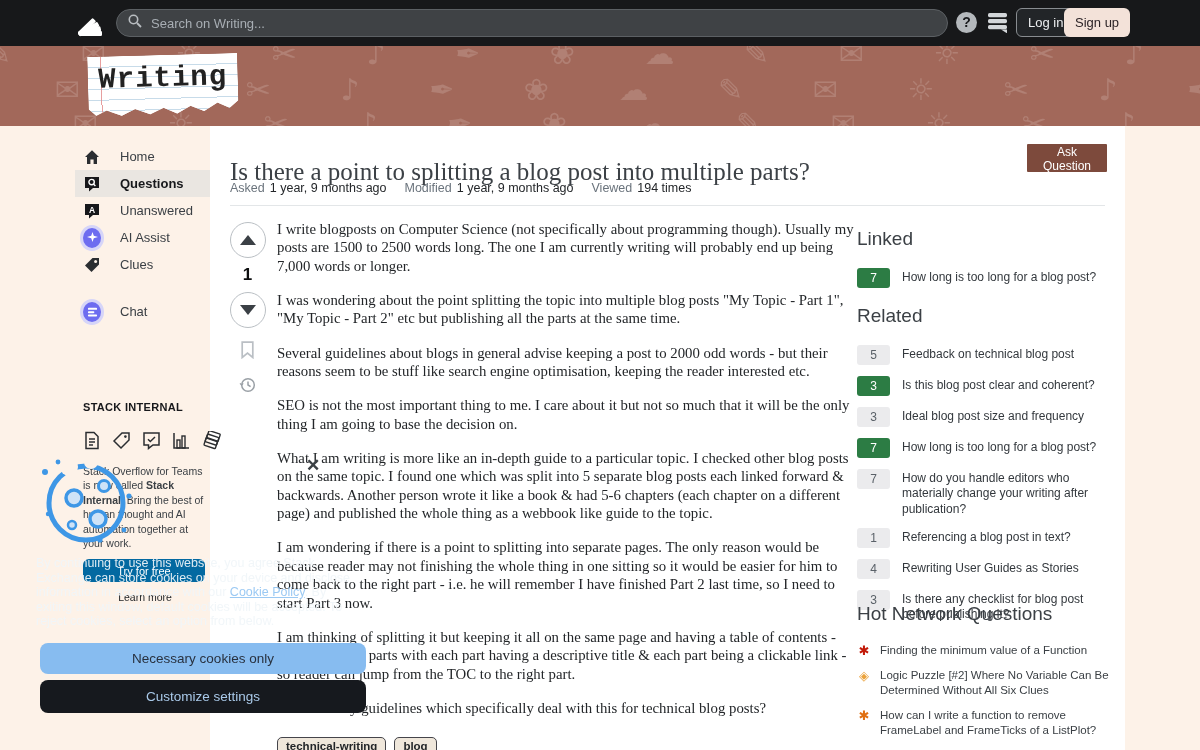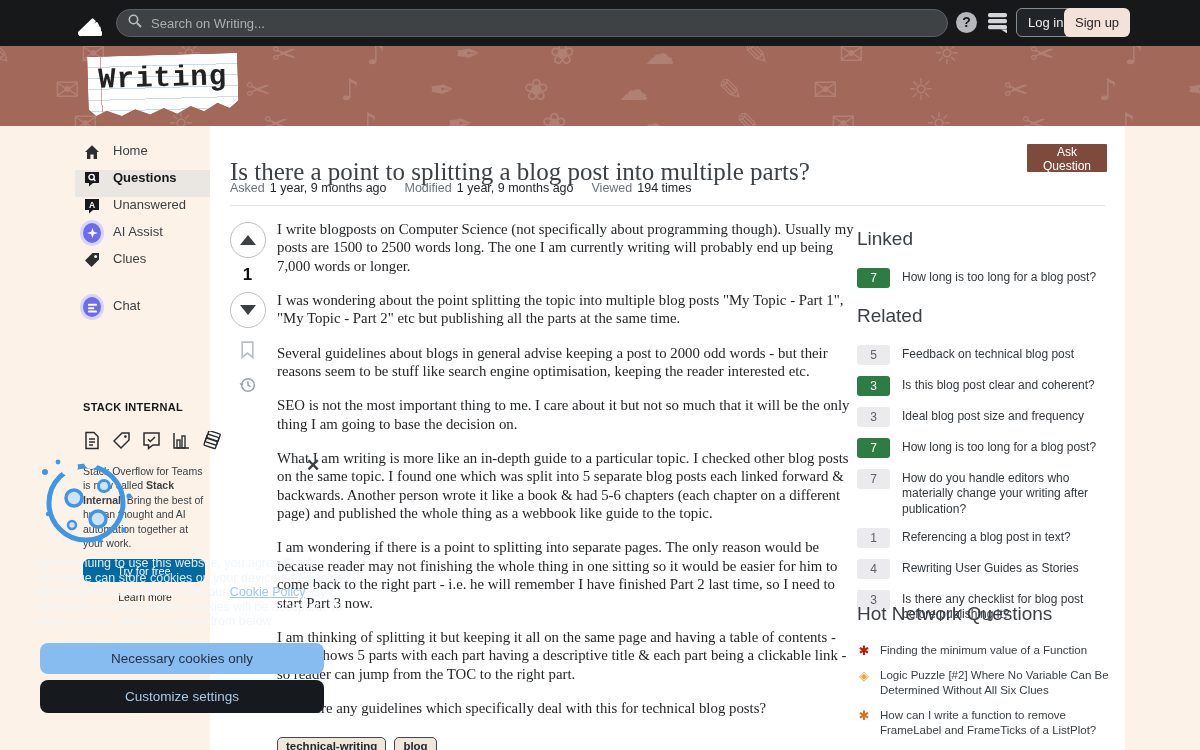--- a/index.html
+++ b/index.html
@@ -29,41 +29,41 @@
     transform:rotate(-1.6deg);box-shadow:2px 3px 6px rgba(0,0,0,0.28);cursor:pointer;
     background-image:linear-gradient(90deg,transparent 0 13px,rgba(226,142,142,0.85) 13px 14px,transparent 14px),
       repeating-linear-gradient(#ffffff 0 10px,#c7dbe9 10px 11px);
     clip-path:polygon(0 0,100% 0,100% 76%,94% 88%,86% 79%,77% 92%,68% 83%,59% 95%,50% 85%,41% 95%,31% 86%,22% 96%,12% 87%,5% 95%,0 84%);}
   .logo-text{font-family:"Liberation Mono",monospace;font-weight:bold;font-size:29px;color:#222;
     text-align:center;margin-top:7px;letter-spacing:1px;}
   
   .main-panel{position:absolute;left:210px;top:126px;width:915px;height:624px;background:#ffffff;z-index:6;}
   
   .side-nav{position:absolute;left:75px;top:143px;width:135px;z-index:10;}
-  .nav-item{display:flex;gap:12px;height:27px;padding-left:8px;font-size:13px;color:#3b4045;cursor:pointer;}
+  .nav-item{display:flex;align-items:center;gap:19px;height:27px;padding-left:8px;font-size:13px;color:#3b4045;cursor:pointer;}
   .nav-item.selected{background:#eae6e1;font-weight:bold;color:#17181b;}
   .nav-item.gap-above{margin-top:20px;}
   .nav-ico{width:18px;height:18px;display:flex;align-items:center;justify-content:center;flex:0 0 18px;}
   .purple-circle{width:20px;height:20px;border-radius:50%;background:#6d6cf0;box-shadow:0 0 0 3px #d6d5f8;
     display:flex;align-items:center;justify-content:center;}
   
   .internal{position:absolute;left:83px;top:401px;width:124px;z-index:10;}
   .internal h4{margin:0;font-size:11px;letter-spacing:.3px;color:#17181b;}
   .int-icons{display:flex;gap:11px;margin-top:18px;}
   .int-text{font-size:10.5px;line-height:1.37;color:#3b4045;margin-top:10px;}
   .int-cta{display:block;width:122px;height:23px;margin-top:9px;background:#0369a1;color:#fff;border:none;
     border-radius:6px;font-size:11px;cursor:pointer;}
   .int-learn{display:block;text-align:center;font-size:10.5px;color:#232629;margin-top:9px;cursor:pointer;}
   
   .cookie-art{position:absolute;left:36px;top:450px;z-index:40;}
   .cookie-close{position:absolute;left:306px;top:455px;font-size:17px;font-weight:bold;color:#3b4045;z-index:50;cursor:pointer;}
   .cookie-msg{position:absolute;left:36px;top:556px;width:322px;font-size:12.5px;line-height:1.16;
     color:rgba(240,245,249,0.92);z-index:50;}
   .cookie-msg .policy{color:rgba(150,198,242,0.95);text-decoration:underline;cursor:pointer;}
-  .ck-btn{position:absolute;left:40px;width:284px;border:none;border-radius:8px;font-size:13.5px;z-index:50;cursor:pointer;
+  .ck-btn{position:absolute;left:40px;width:326px;border:none;border-radius:8px;font-size:13.5px;z-index:50;cursor:pointer;
     font-family:"Liberation Sans",sans-serif;}
   .ck-necessary{top:643px;height:31px;background:#87bcf0;color:#28313f;}
   .ck-customize{top:680px;height:33px;background:#16191e;color:#a9c9e9;}
   
   .q-title{position:absolute;left:230px;top:141px;width:780px;font-family:"Liberation Serif",serif;
     font-size:25px;font-weight:400;color:#3c4146;z-index:7;cursor:pointer;}
   .ask-btn{position:absolute;left:1027px;top:144px;width:80px;height:28px;background:#7d4a3c;color:#ffffff;
     border:none;border-radius:1px;font-size:12px;z-index:7;cursor:pointer;}
   .q-stats{position:absolute;left:230px;top:181px;font-size:12.5px;z-index:7;display:flex;gap:18px;}
   .q-stats .lab{color:#6a737c;margin-right:5px;}

